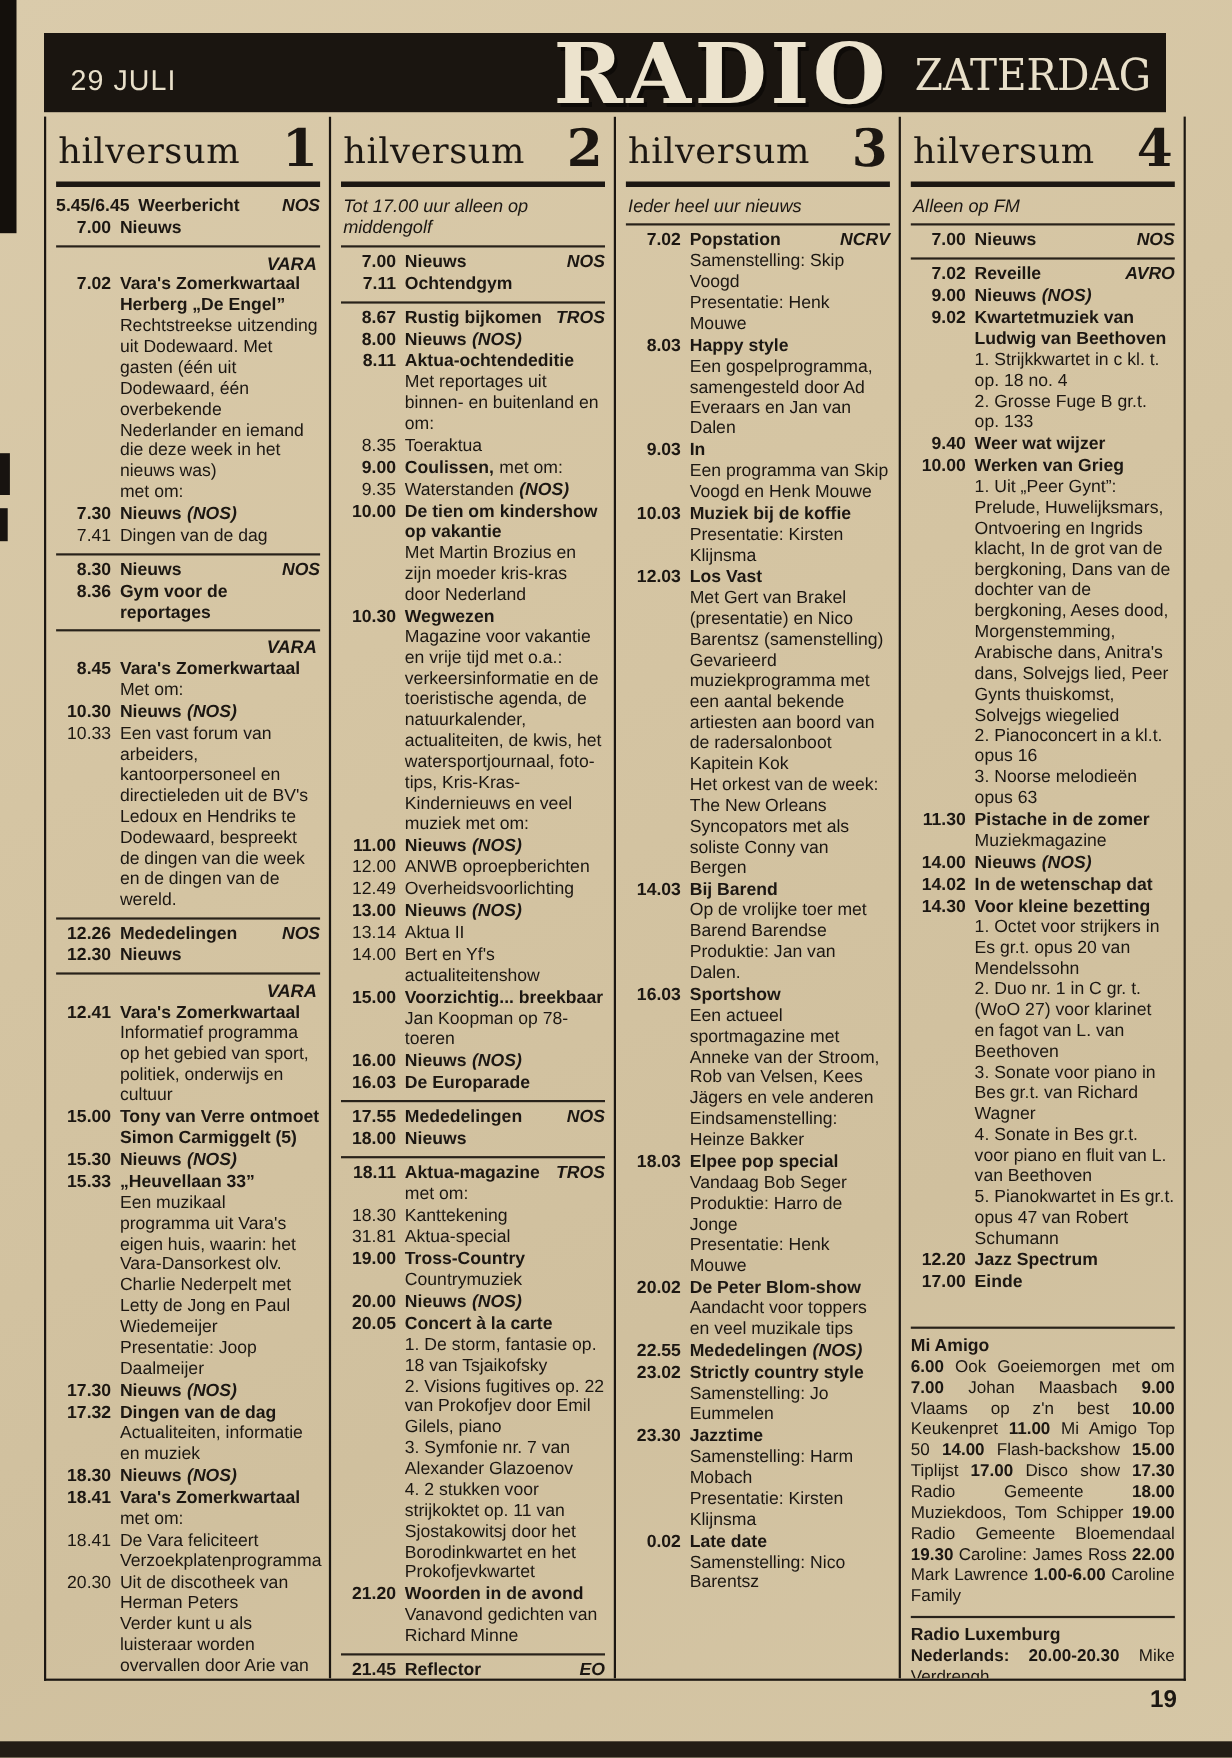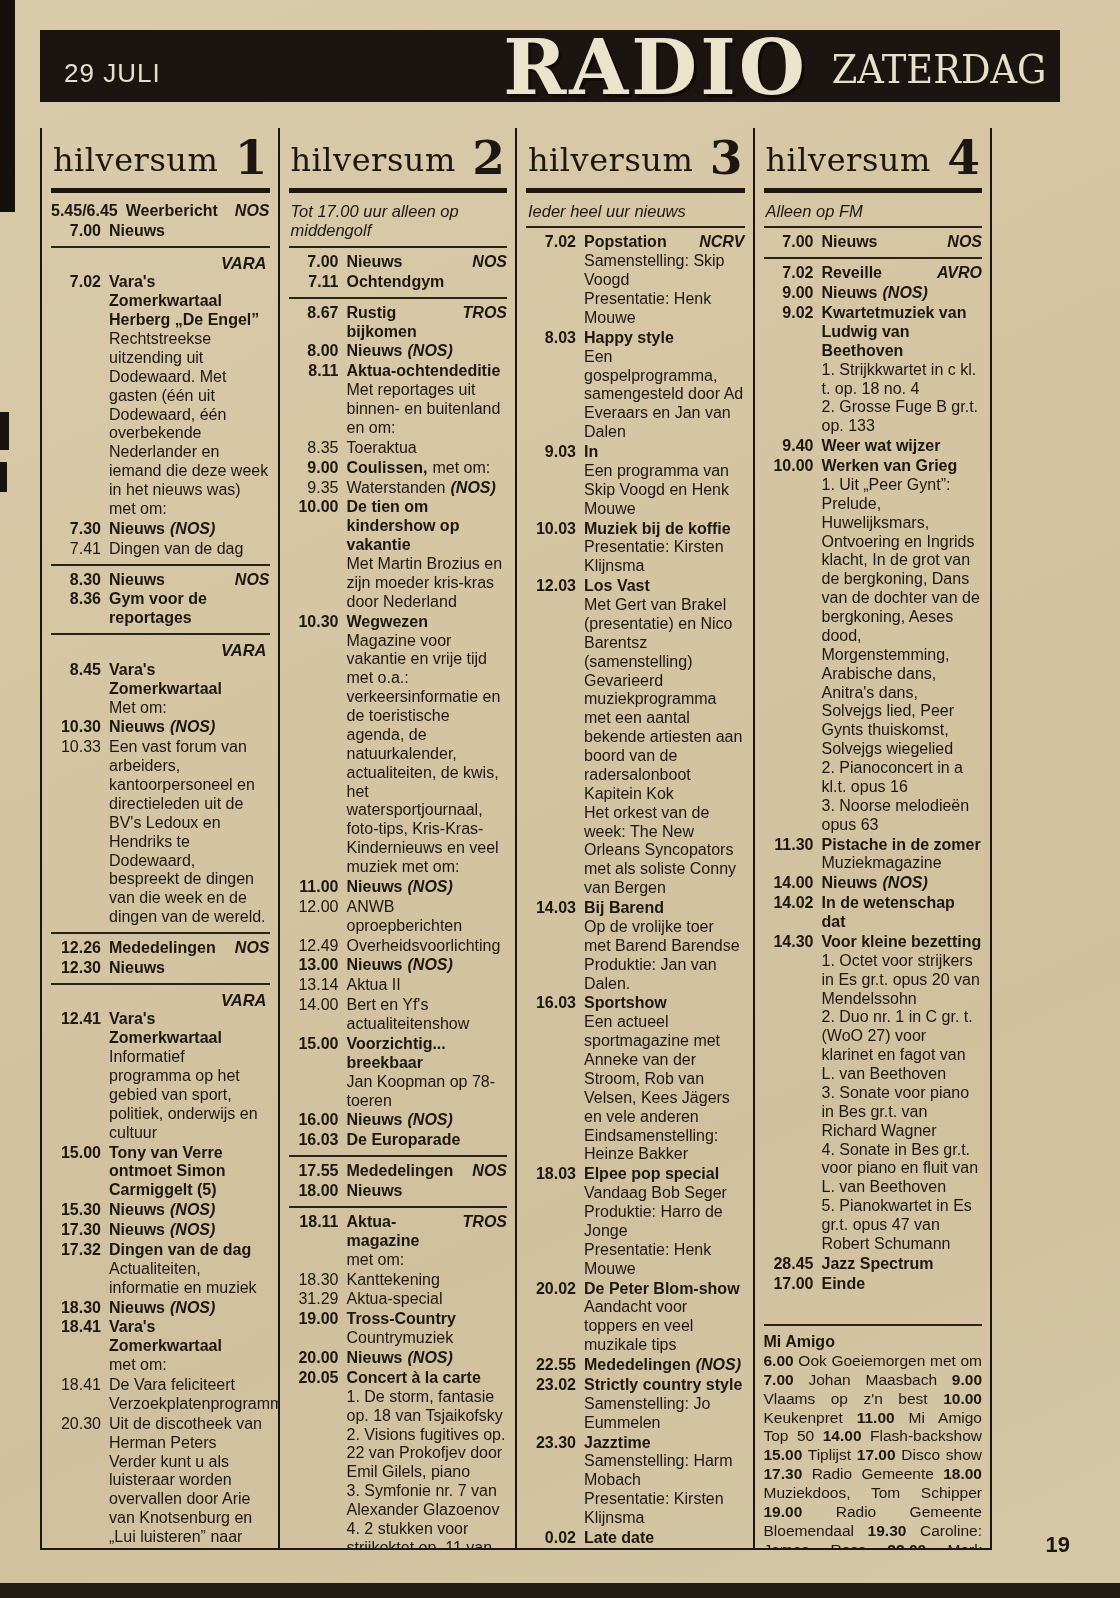--- a/index.html
+++ b/index.html
@@ -32,26 +32,25 @@
     text-shadow:3px 3px 0 rgba(0,0,0,.45);
   }
   .hdr-day{
     position:absolute;right:14px;bottom:12px;
     color:#e8dfc9;font-family:"DejaVu Serif","Liberation Serif",serif;
     font-weight:400;font-size:40px;line-height:42px;letter-spacing:0px;
     transform:scaleX(.92);transform-origin:right;
   }
 
   .grid{
-    position:absolute;left:40px;top:106px;width:952px;height:1422px;
+    position:absolute;left:40px;top:106px;width:1038px;height:1422px;
     display:flex;
     border:2.5px solid var(--ink,#1c1712);border-top:none;
     box-sizing:border-box;
     overflow:hidden;
-    margin-top:22px;
   }
   .col{flex:1 1 0;min-width:0;padding:10px 8px 6px 9px;box-sizing:border-box;overflow:hidden;}
   .col + .col{border-left:2.5px solid var(--ink,#1c1712);}
 
   .col-head{display:flex;align-items:baseline;justify-content:space-between;padding:2px 2px 0 2px;}
   .station-name{
     font-family:"DejaVu Serif","Liberation Serif",serif;
     font-size:32px;font-weight:500;letter-spacing:0.5px;
   }
   .station-num{
@@ -170,20 +169,25 @@
         </div>
         <div class="entry">
           <div class="time b">15.00</div>
           <div class="body"><span class="title b">Tony van Verre ontmoet Simon Carmiggelt (5)</span></div>
         </div>
         <div class="entry">
           <div class="time b">15.30</div>
           <div class="body"><span class="title b">Nieuws</span><span class="sfx i">(NOS)</span></div>
         </div>
         <div class="entry">
+          <div class="time b">15.33</div>
+          <div class="body"><span class="title b">„Heuvellaan 33”</span><div class="desc">Een muzikaal programma uit Vara's eigen huis, waarin: het Vara-Dansorkest olv. Charlie Nederpelt met Letty de Jong en Paul Wiedemeijer
+Presentatie: Joop Daalmeijer</div></div>
+        </div>
+        <div class="entry">
           <div class="time b">17.30</div>
           <div class="body"><span class="title b">Nieuws</span><span class="sfx i">(NOS)</span></div>
         </div>
         <div class="entry">
           <div class="time b">17.32</div>
           <div class="body"><span class="title b">Dingen van de dag</span><div class="desc">Actualiteiten, informatie en muziek</div></div>
         </div>
         <div class="entry">
           <div class="time b">18.30</div>
           <div class="body"><span class="title b">Nieuws</span><span class="sfx i">(NOS)</span></div>
@@ -299,21 +303,21 @@
         <div class="rule"></div>
         <div class="entry">
           <div class="time b">18.11</div>
           <div class="body"><span class="net-right">TROS</span><span class="title b">Aktua-magazine</span><div class="desc">met om:</div></div>
         </div>
         <div class="entry">
           <div class="time">18.30</div>
           <div class="body"><span class="title">Kanttekening</span></div>
         </div>
         <div class="entry">
-          <div class="time">31.29</div>
+          <div class="time">31.81</div>
           <div class="body"><span class="title">Aktua-special</span></div>
         </div>
         <div class="entry">
           <div class="time b">19.00</div>
           <div class="body"><span class="title b">Tross-Country</span><div class="desc">Countrymuziek</div></div>
         </div>
         <div class="entry">
           <div class="time b">20.00</div>
           <div class="body"><span class="title b">Nieuws</span><span class="sfx i">(NOS)</span></div>
         </div>
@@ -453,21 +457,21 @@
         </div>
         <div class="entry">
           <div class="time b">14.30</div>
           <div class="body"><span class="title b">Voor kleine bezetting</span><div class="desc">1. Octet voor strijkers in Es gr.t. opus 20 van Mendelssohn
 2. Duo nr. 1 in C gr. t. (WoO 27) voor klarinet en fagot van L. van Beethoven
 3. Sonate voor piano in Bes gr.t. van Richard Wagner
 4. Sonate in Bes gr.t. voor piano en fluit van L. van Beethoven
 5. Pianokwartet in Es gr.t. opus 47 van Robert Schumann</div></div>
         </div>
         <div class="entry">
-          <div class="time b">28.45</div>
+          <div class="time b">12.20</div>
           <div class="body"><span class="title b">Jazz Spectrum</span></div>
         </div>
         <div class="entry">
           <div class="time b">17.00</div>
           <div class="body"><span class="title b">Einde</span></div>
         </div>
         <div class="rule extra-rule extra-gap"></div>
         <div class="extra-head">Mi Amigo</div>
         <div class="extra-par"><b>6.00</b> Ook Goeiemorgen met om <b>7.00</b> Johan Maasbach <b>9.00</b> Vlaams op z'n best <b>10.00</b> Keukenpret <b>11.00</b> Mi Amigo Top 50 <b>14.00</b> Flash-backshow <b>15.00</b> Tiplijst <b>17.00</b> Disco show <b>17.30</b> Radio Gemeente <b>18.00</b> Muziekdoos, Tom Schipper <b>19.00</b> Radio Gemeente Bloemendaal <b>19.30</b> Caroline: James Ross <b>22.00</b> Mark Lawrence <b>1.00-6.00</b> Caroline Family</div>
         <div class="rule extra-rule"></div>

